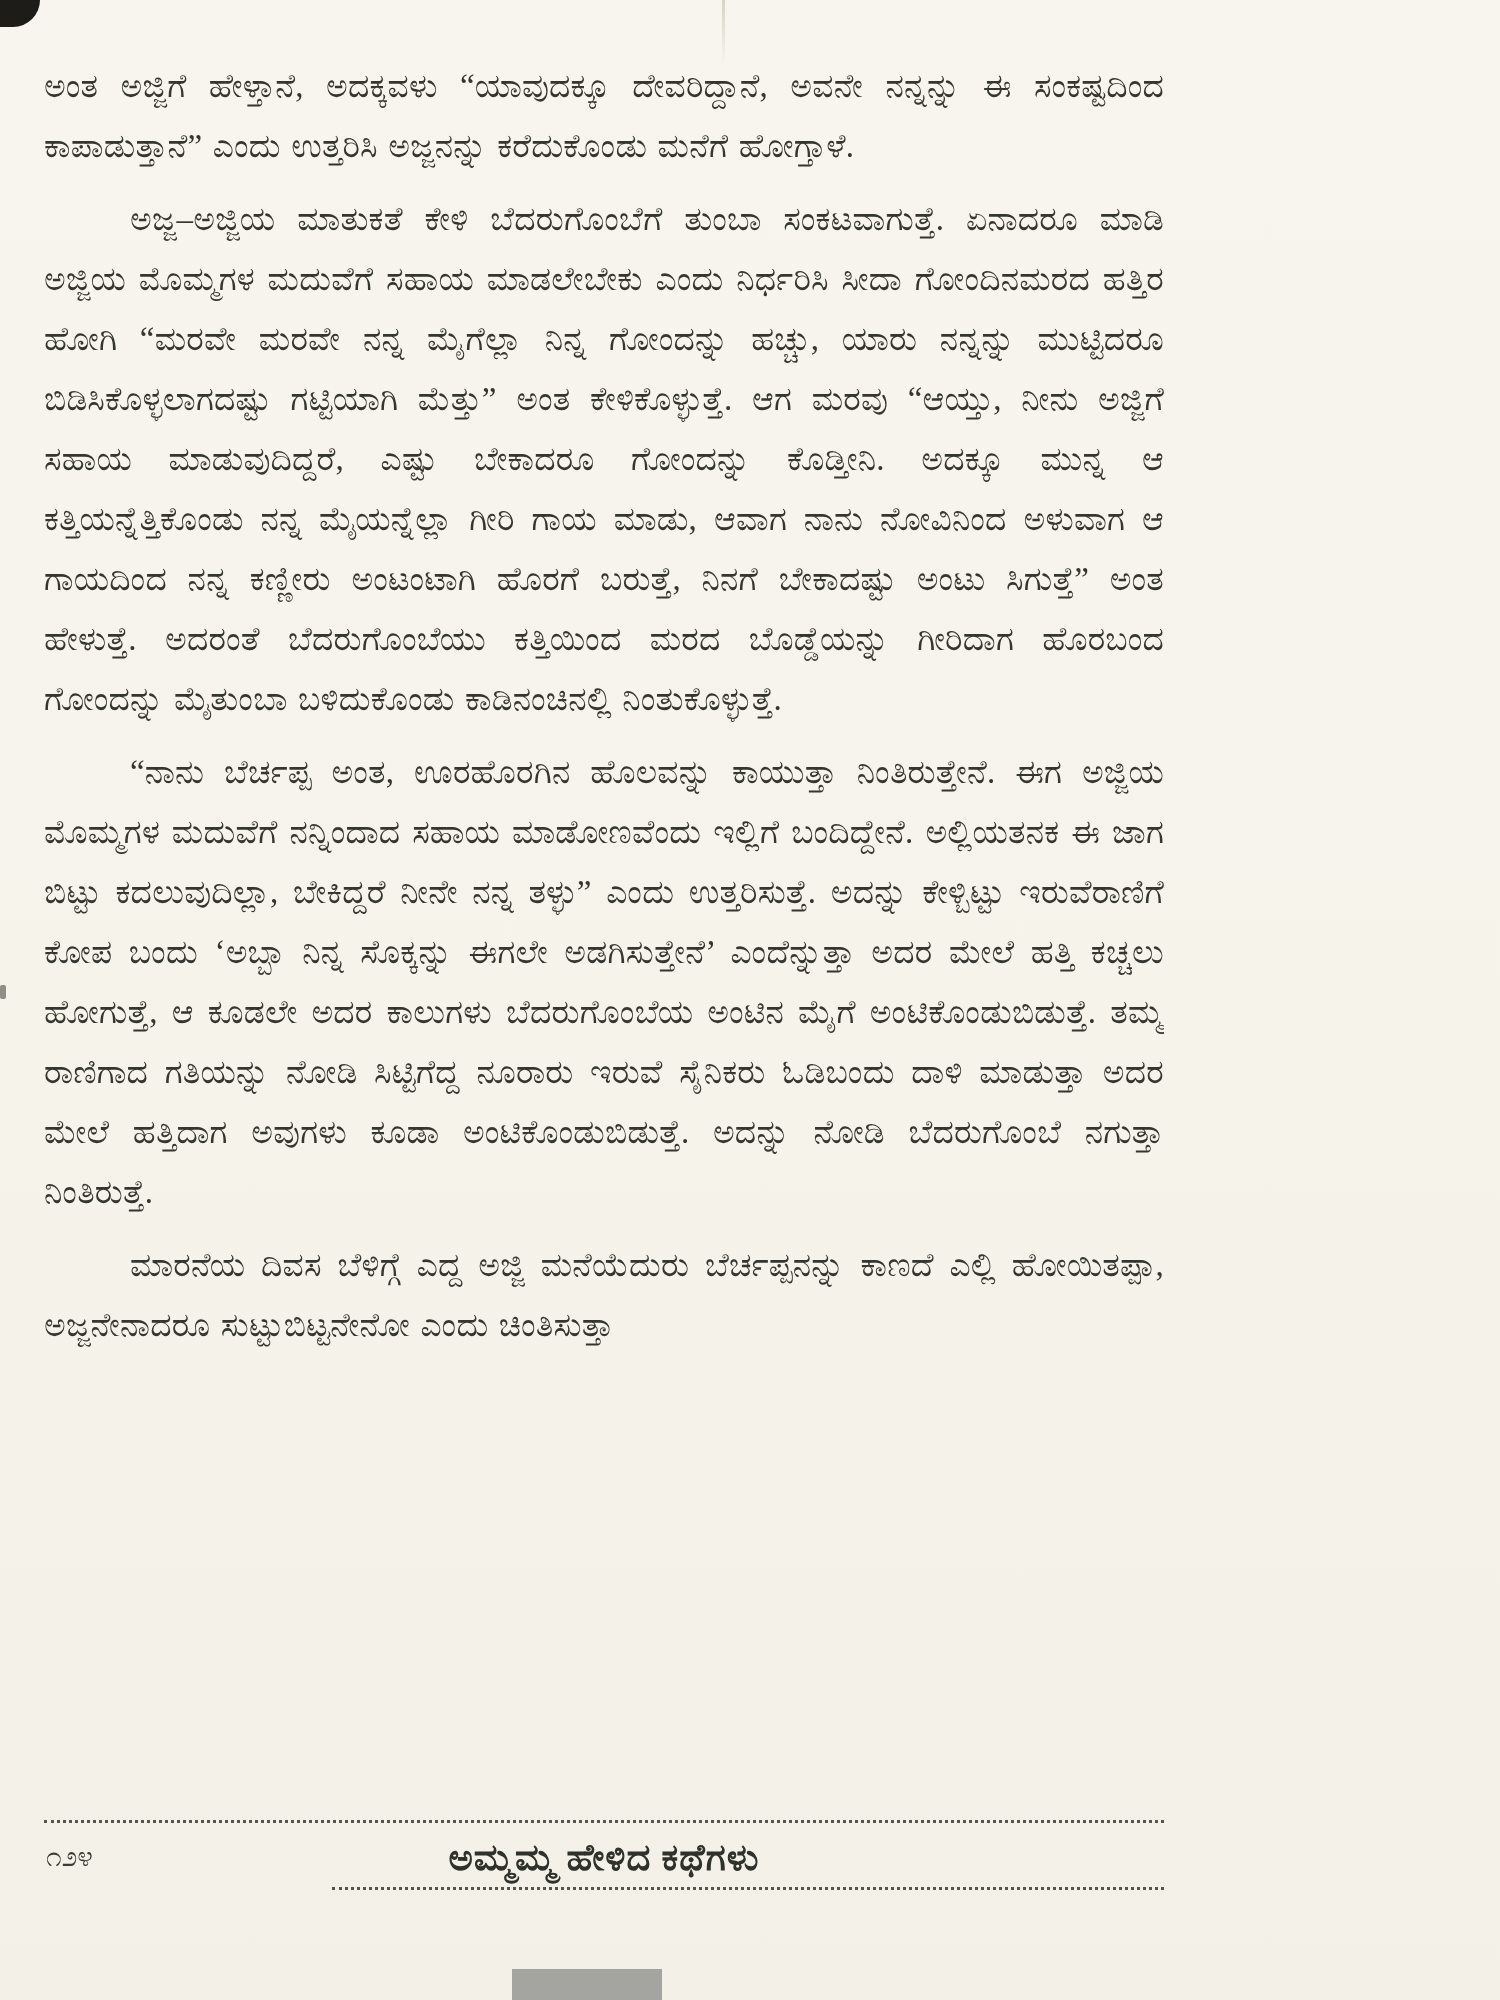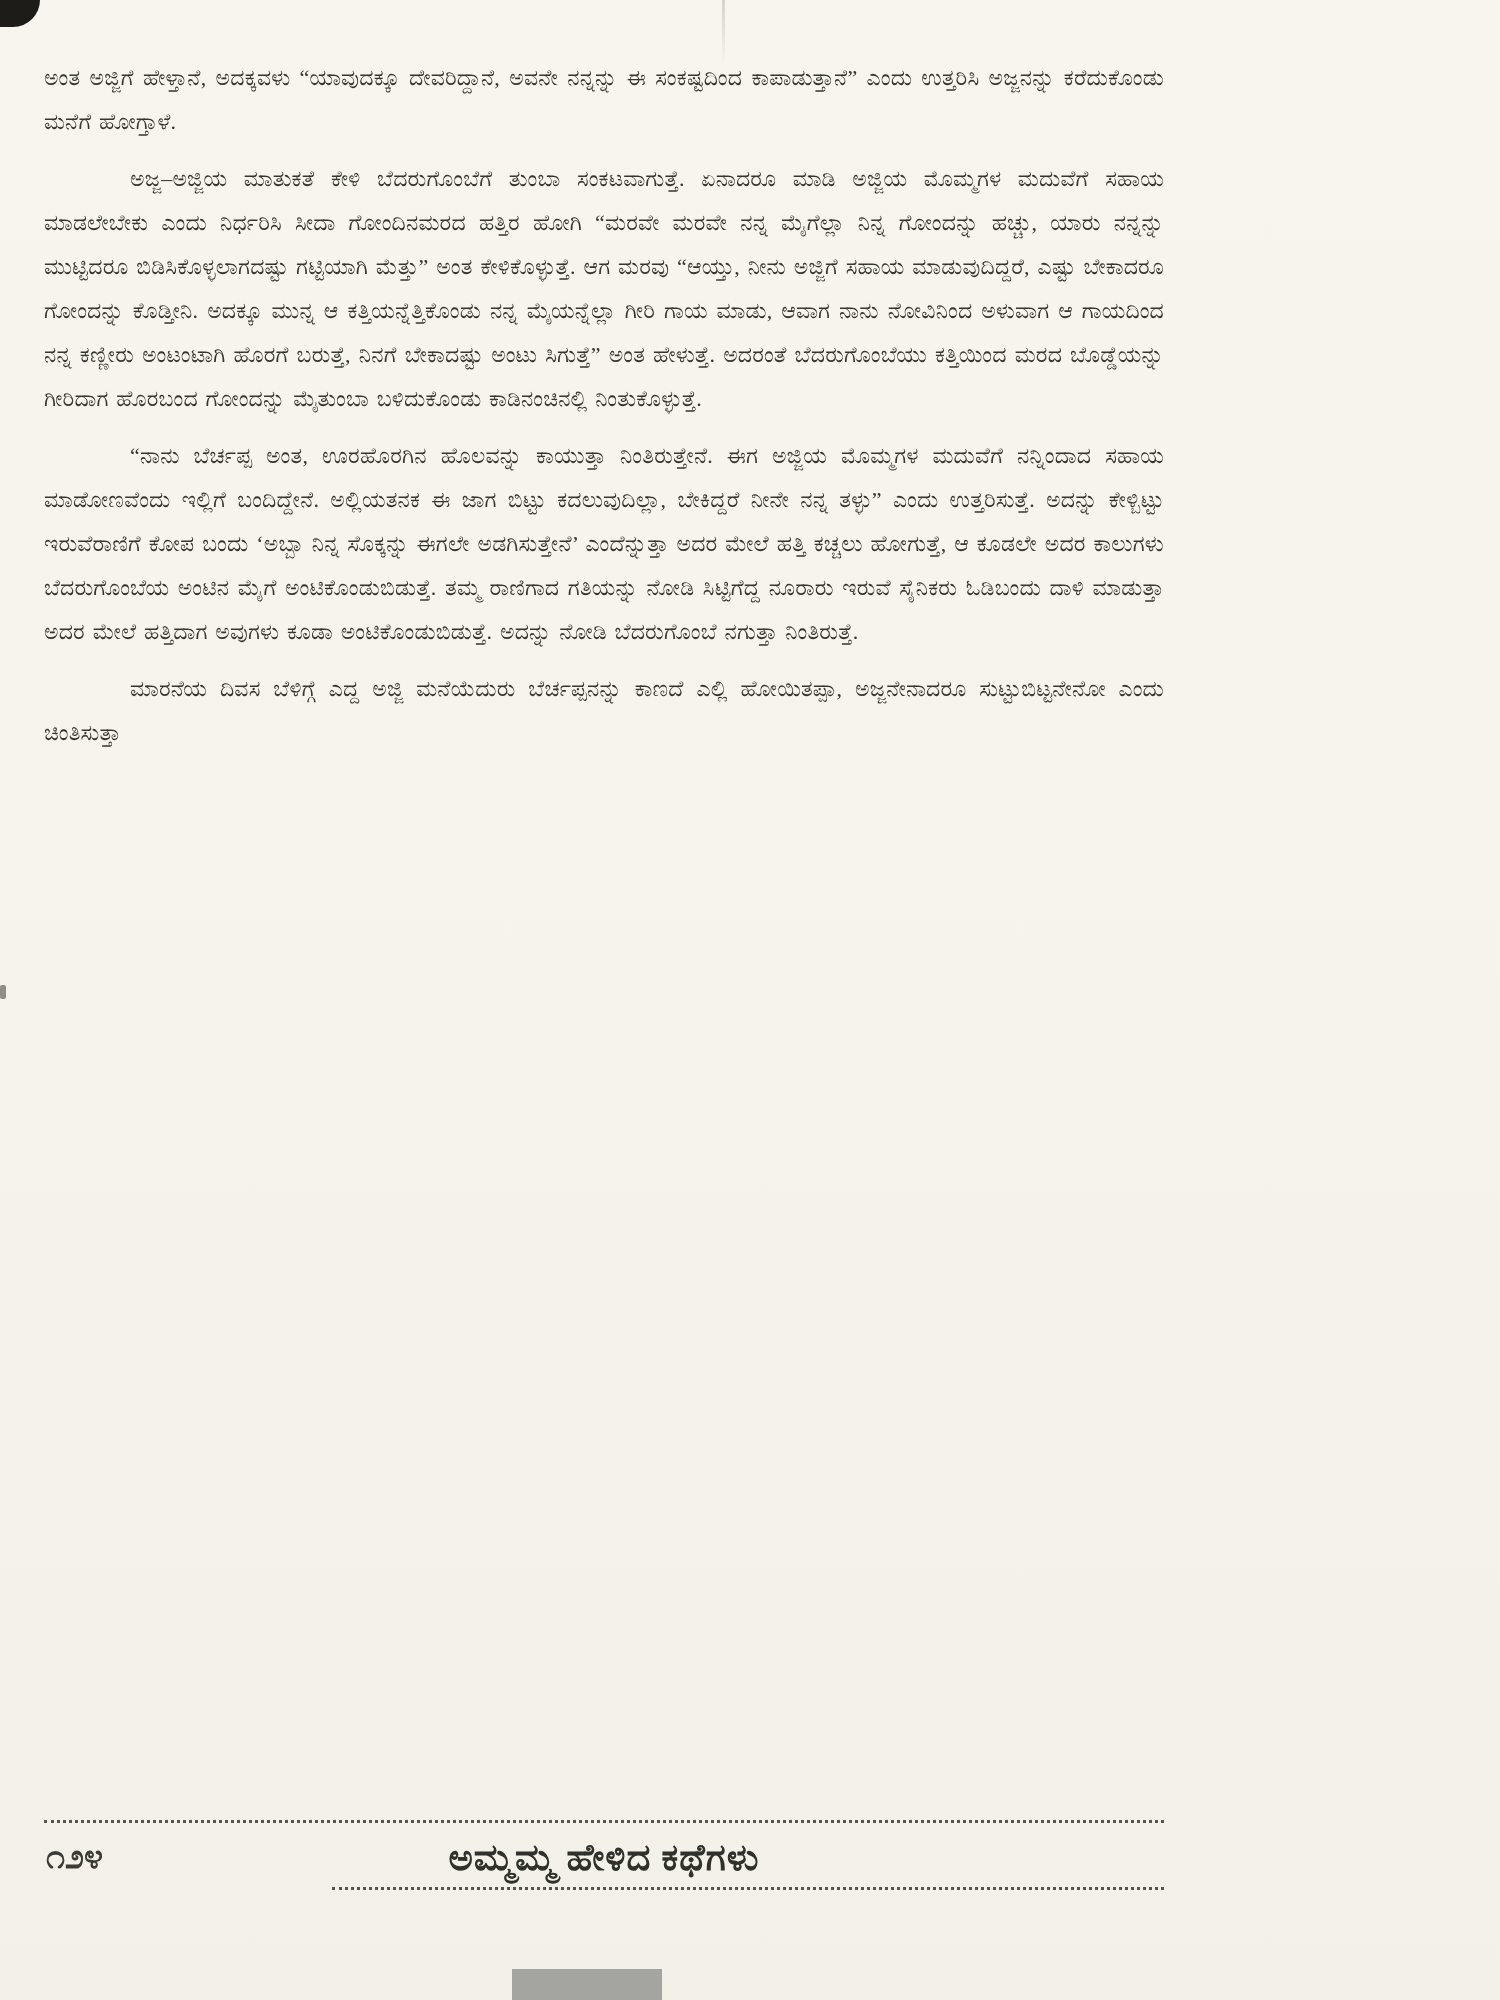--- a/index.html
+++ b/index.html
@@ -39,22 +39,22 @@
   }
   
   .content {
     position: absolute;
     left: 44px; top: 56px;
     width: 1120px;
     height: 1760px;
     overflow: hidden;
   }
   .para {
-    font-size: 22px;
-    line-height: 44px;
+    font-size: 33px;
+    line-height: 60px;
     text-align: justify;
     text-indent: 86px;
     letter-spacing: 0.2px;
     word-spacing: 2px;
     margin-bottom: 13px;
     color: #34362f;
   }
   .para.first { text-indent: 0; }
   
   .footer {
@@ -65,21 +65,21 @@
   .rule { height: 0; border-top: 3px dotted #54554e; }
   .footer-row {
     position: relative;
     height: 54px;
     margin-top: 7px;
     display: flex;
     align-items: center;
   }
   .page-num {
     position: absolute; left: 2px;
-    font-size: 34px; font-weight: bold;
+    font-size: 28px; font-weight: normal;
     color: #3a3c35;
   }
   .book-title {
     width: 100%;
     text-align: center;
     font-size: 37px;
     font-weight: bold;
     color: #2f312b;
     letter-spacing: 1px;
   }

